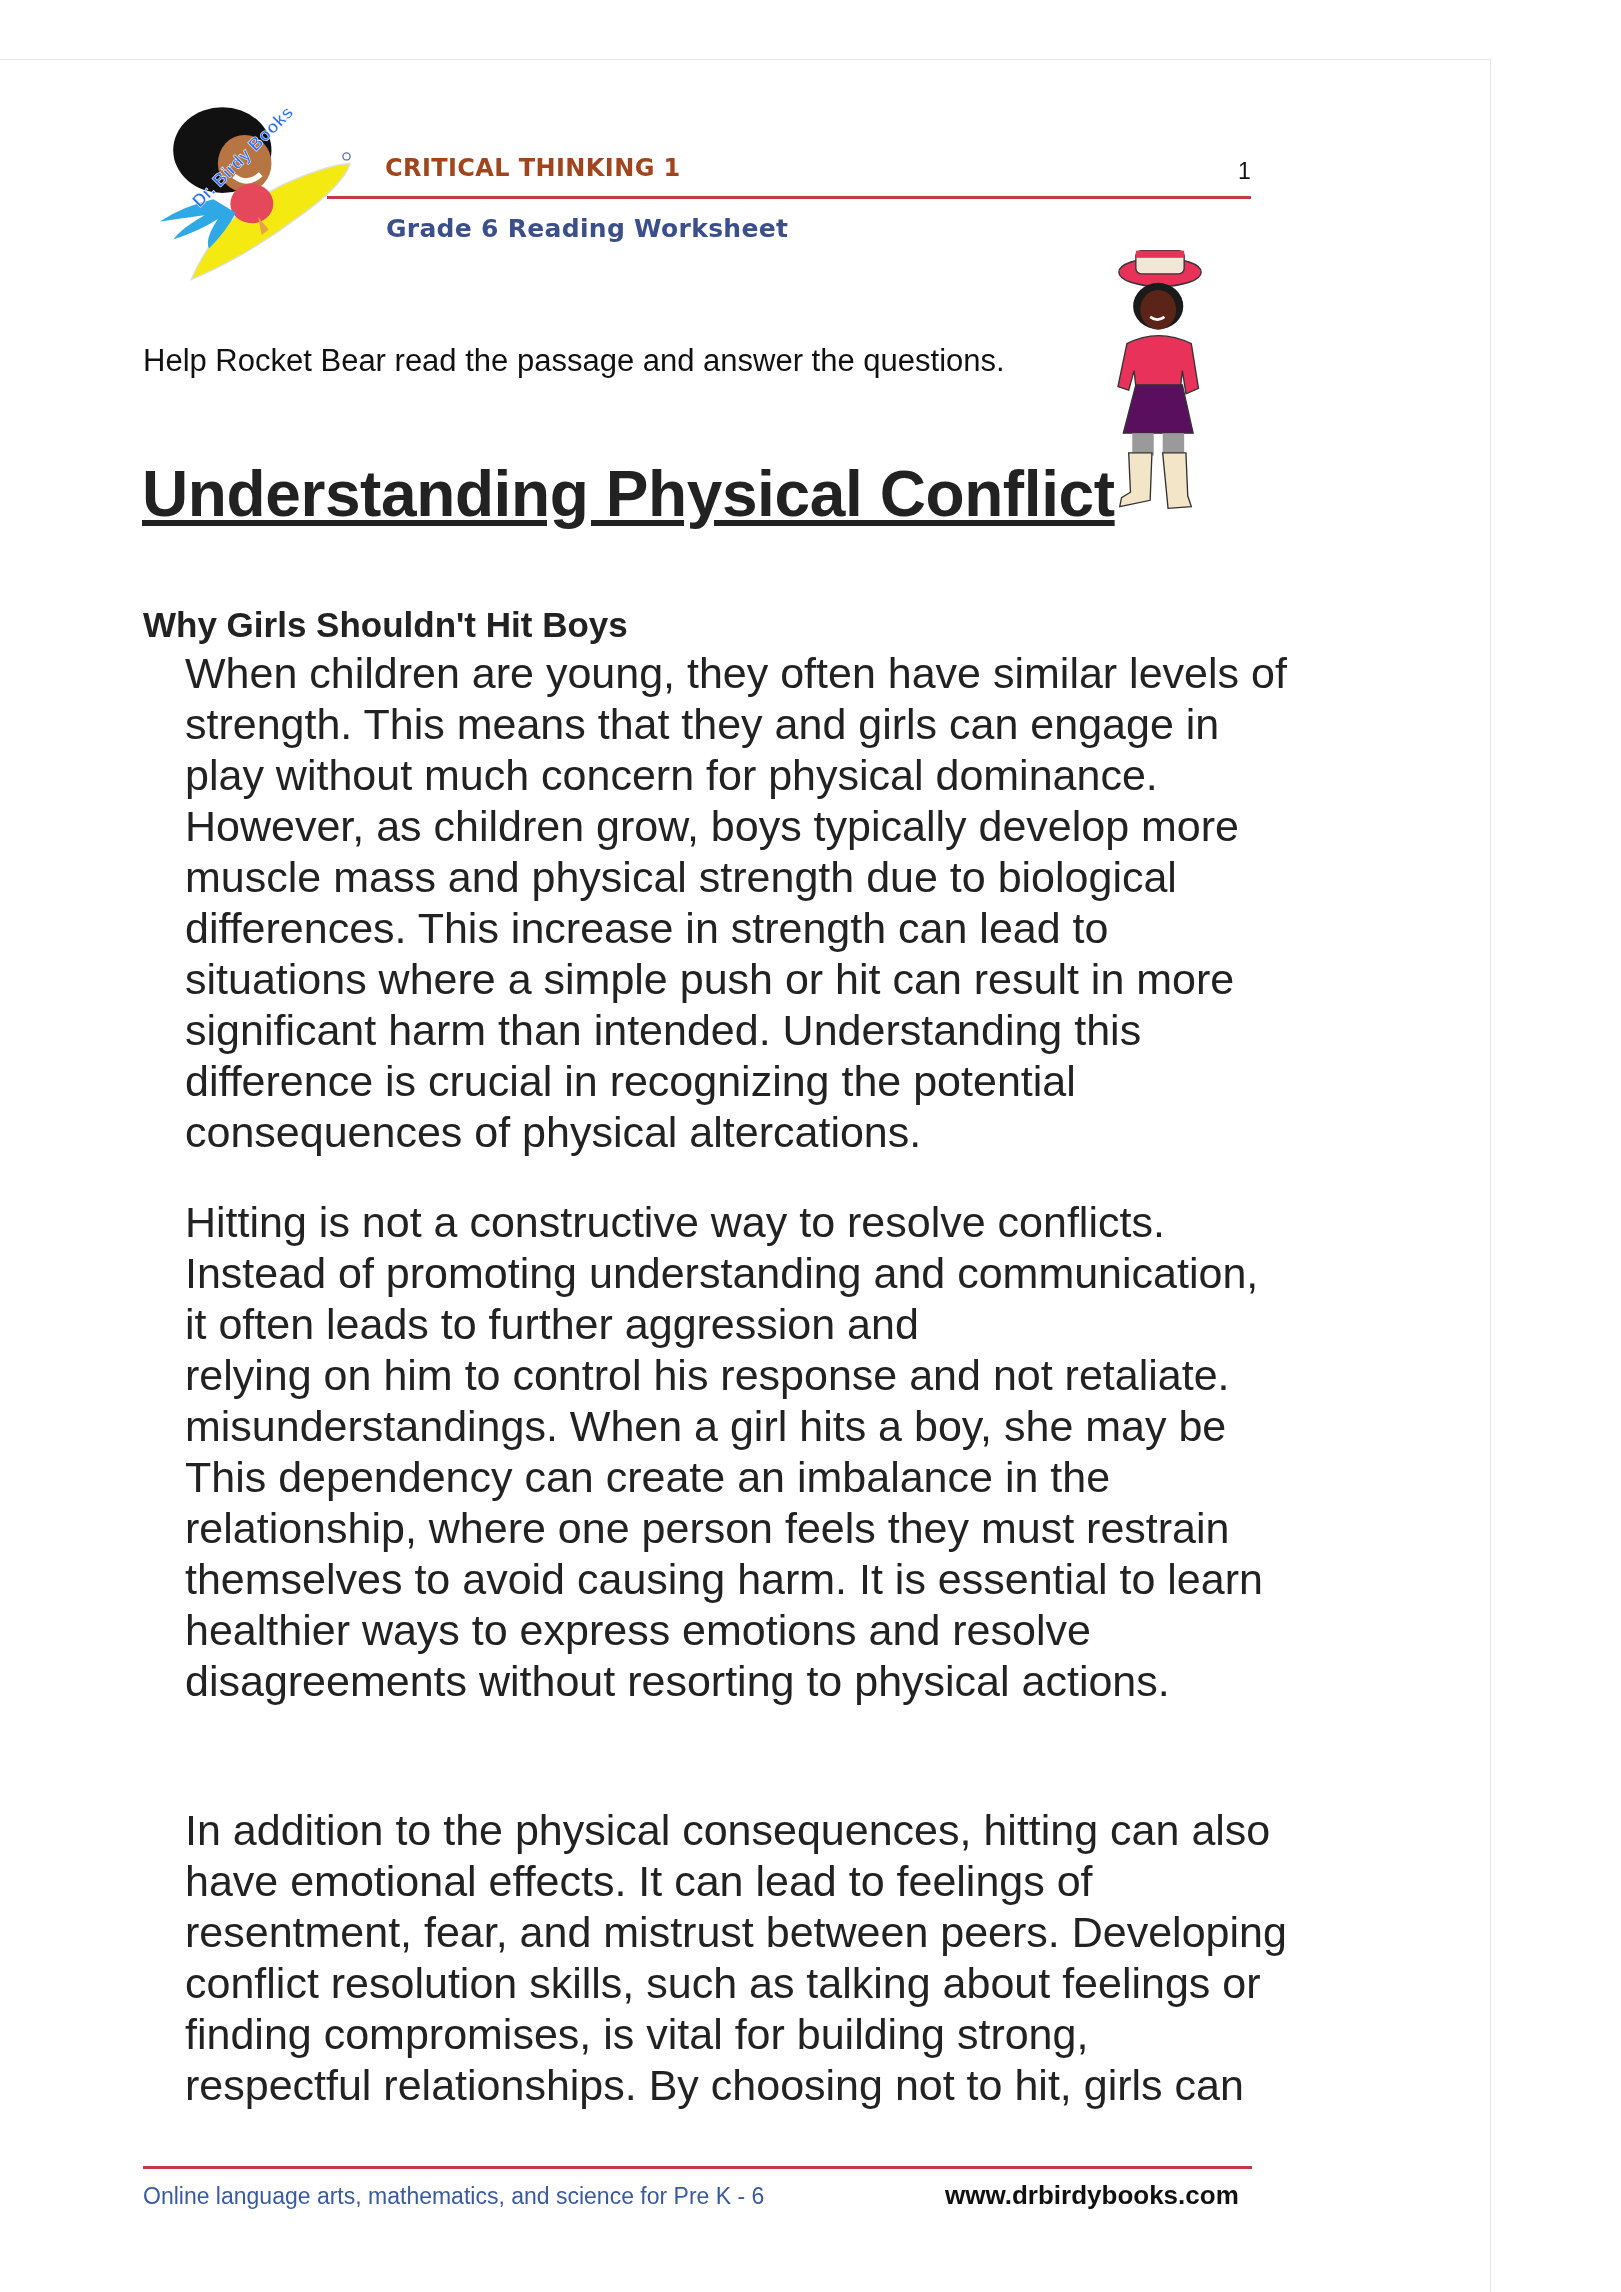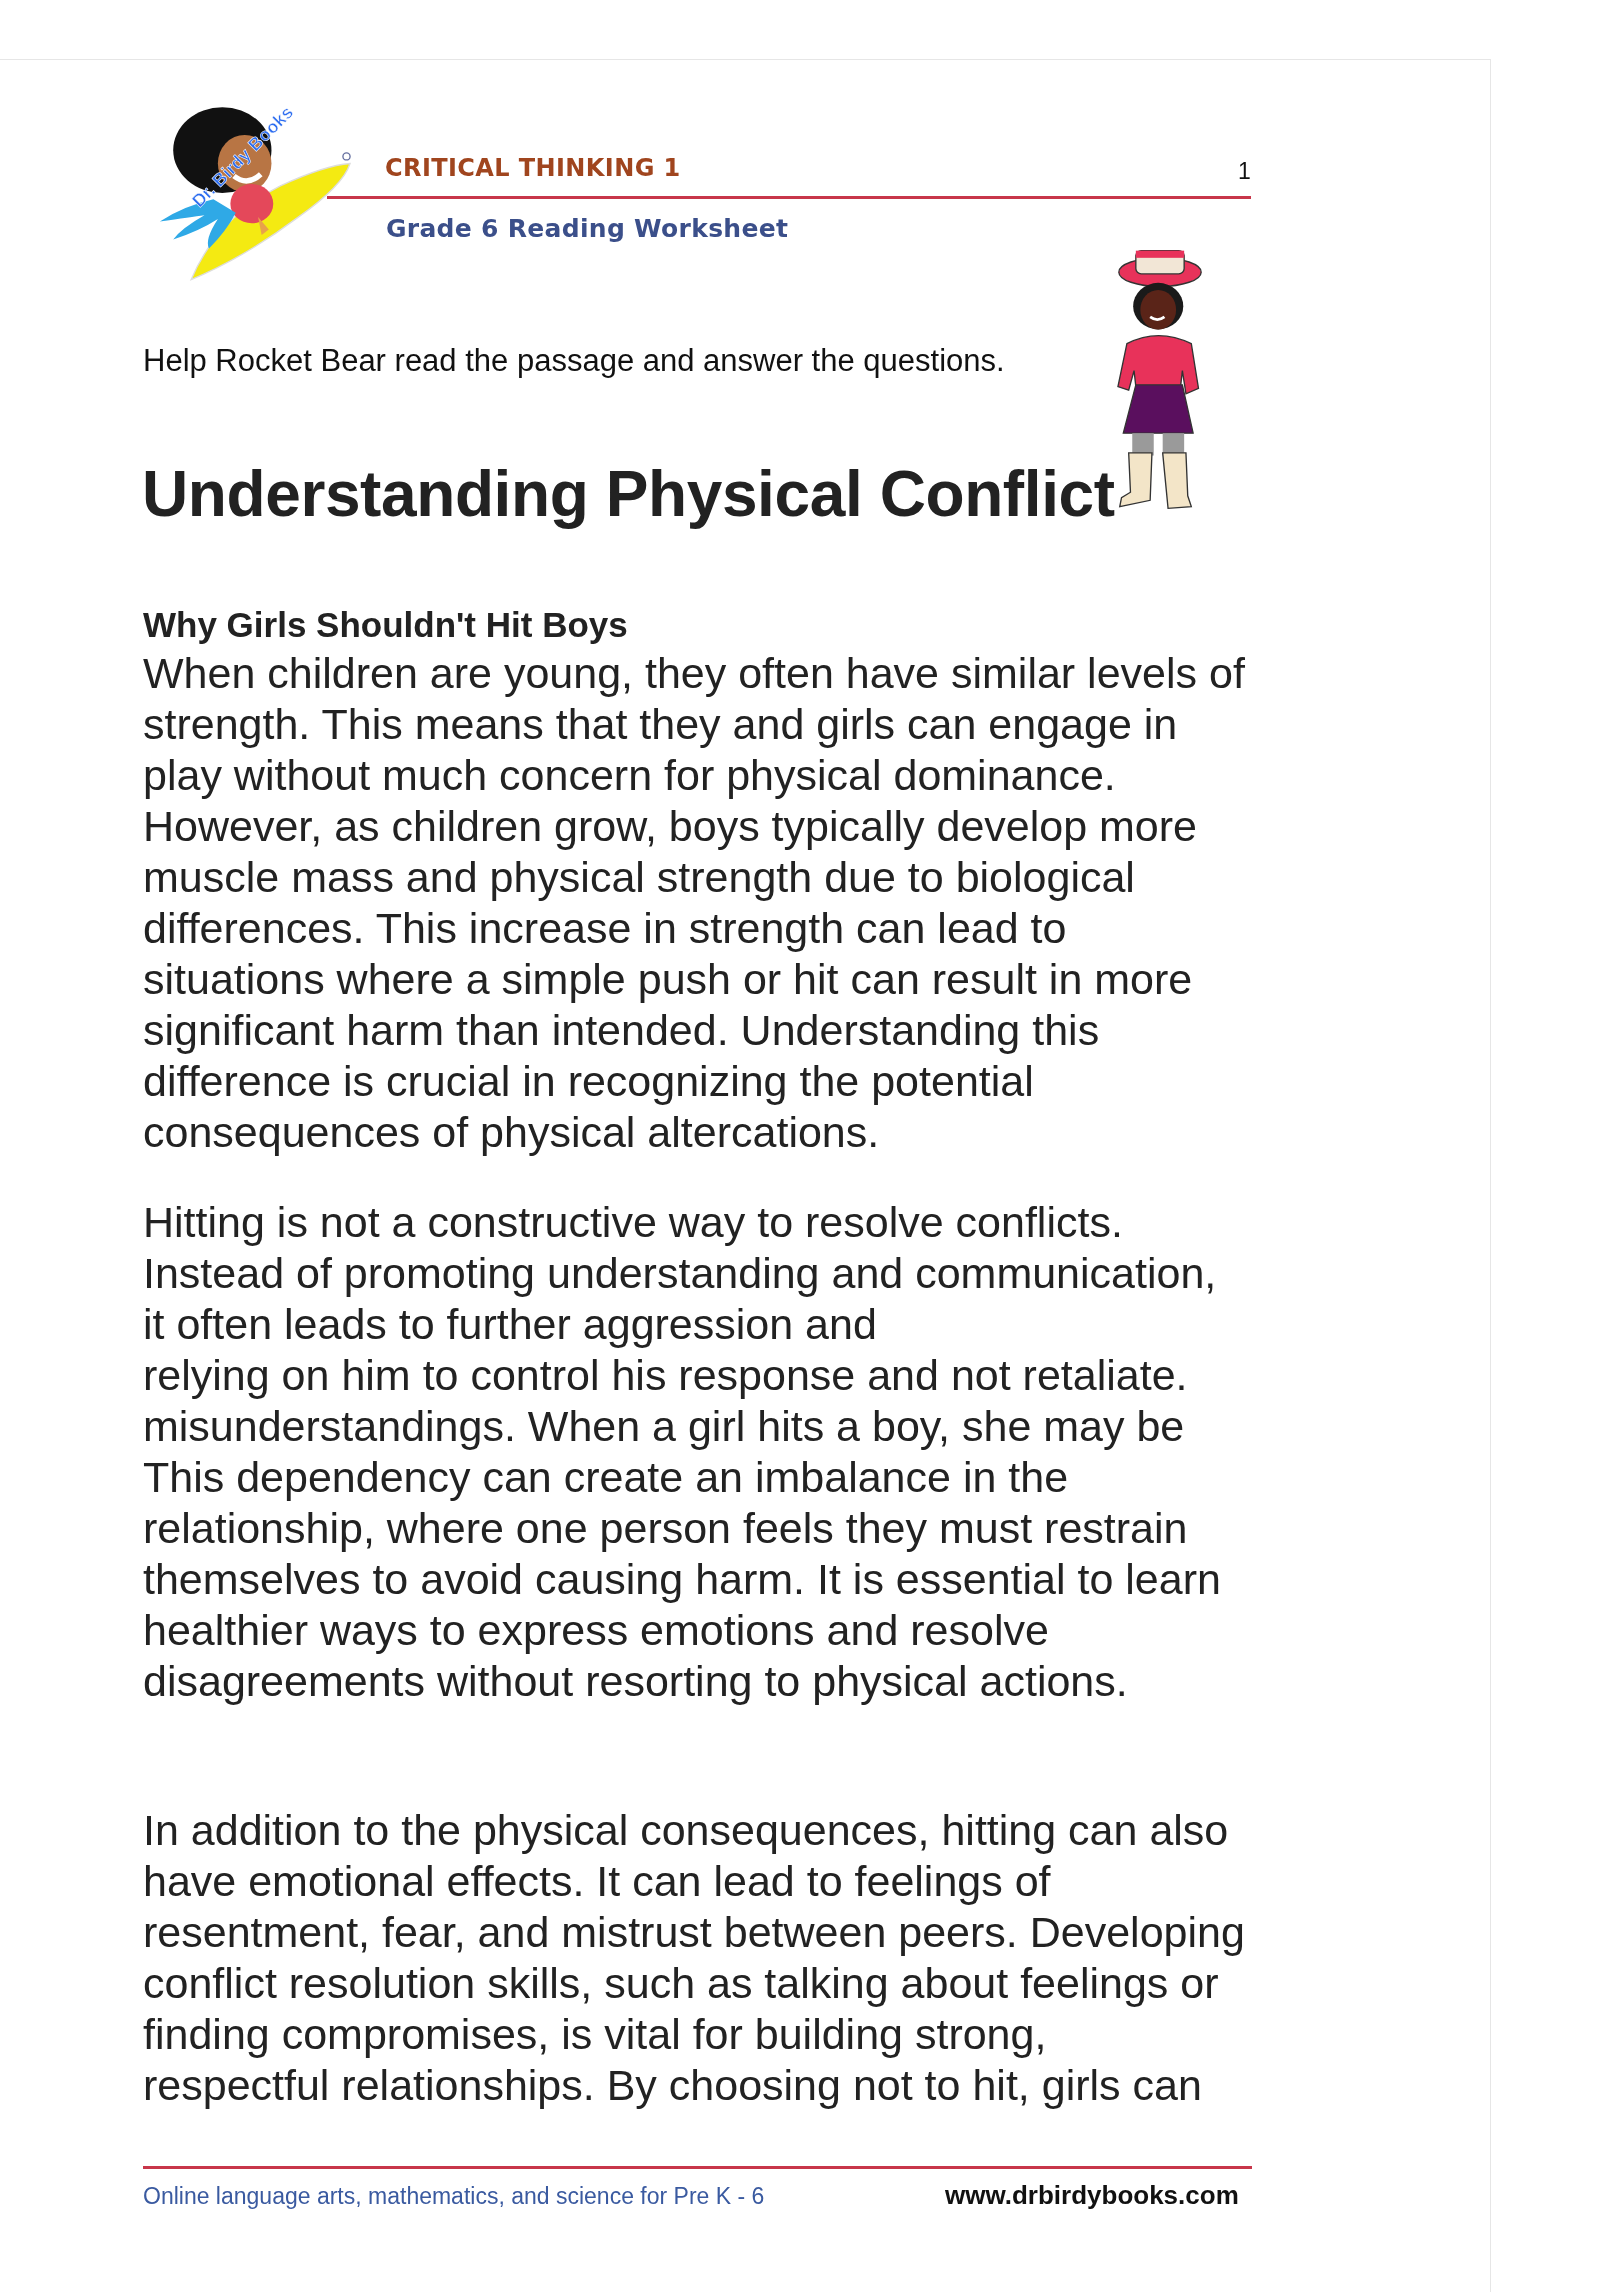--- a/index.html
+++ b/index.html
@@ -6,24 +6,24 @@
   body { width:1621px; height:2293px; background:#ffffff; position:relative; overflow:hidden; font-family:"Liberation Sans", sans-serif; }
   .page { position:absolute; left:-1.8px; top:59px; width:1493px; height:2329px; background:#fff; border-top:1.8px solid #e6e6e6; border-right:1.8px solid #e6e6e6; box-sizing:border-box; }
   .abs { position:absolute; white-space:nowrap; }
   .logo { position:absolute; left:155px; top:101px; width:199px; height:184px; }
   .girl { position:absolute; left:1109px; top:245px; width:102px; height:269px; }
   .hdr-title { left:385px; top:154px; font-size:24px; font-weight:bold; color:#a0451e; letter-spacing:0.4px; font-family:"DejaVu Sans", sans-serif; }
   .hdr-page { left:1238px; top:158px; font-size:23px; color:#111; }
   .hdr-line { position:absolute; left:327px; top:196px; width:924px; height:2.7px; background:#c8364a; }
   .hdr-sub { left:386px; top:214px; font-size:25px; font-weight:bold; color:#3b4f8a; font-family:"DejaVu Sans", sans-serif; letter-spacing:0.3px; }
   .instr { left:143px; top:343px; font-size:31px; color:#111; }
-  .title { left:142px; top:457px; font-size:64px; font-weight:bold; color:#222; letter-spacing:-0.4px; }
+  .title { left:142px; top:457px; font-size:64px; font-weight:bold; color:#222; letter-spacing:-0.4px;text-decoration:underline; }
   .subtitle { left:143px; top:605px; font-size:35px; font-weight:bold; color:#222; }
   .para { position:absolute; left:143px; font-size:43px; line-height:51px; color:#222; }
-  .para .ln { display:block; white-space:nowrap; }
+  .para .ln { display:block; white-space:nowrap;margin-left:42px; }
   .ftr-line { position:absolute; left:143px; top:2166px; width:1109px; height:2.7px; background:#c8364a; }
   .ftr-left { left:143px; top:2183px; font-size:23px; color:#3a5aa0; }
   .ftr-right { left:945px; top:2180px; font-size:26px; font-weight:bold; color:#111; }
 </style>
 </head>
 <body>
 
 <div class="page"></div>
 
 <svg class="logo" viewBox="0 0 222 206">

